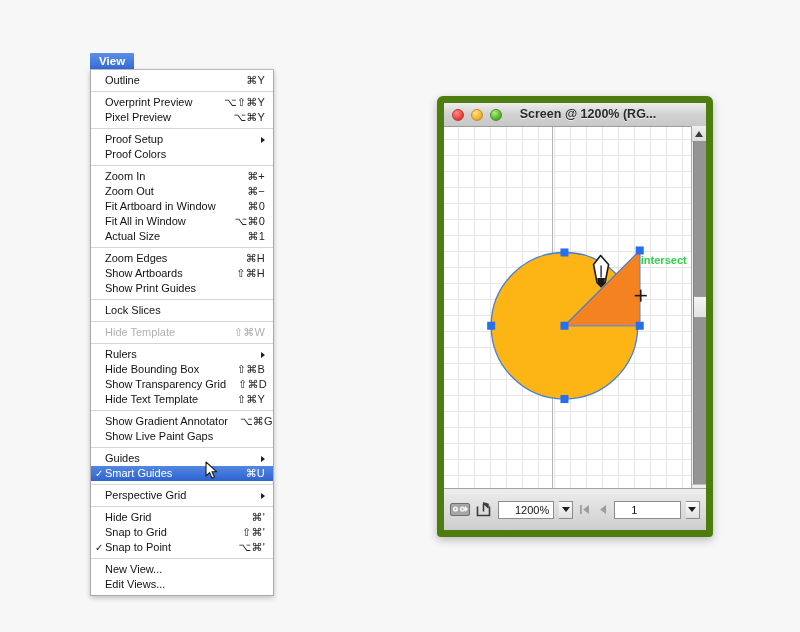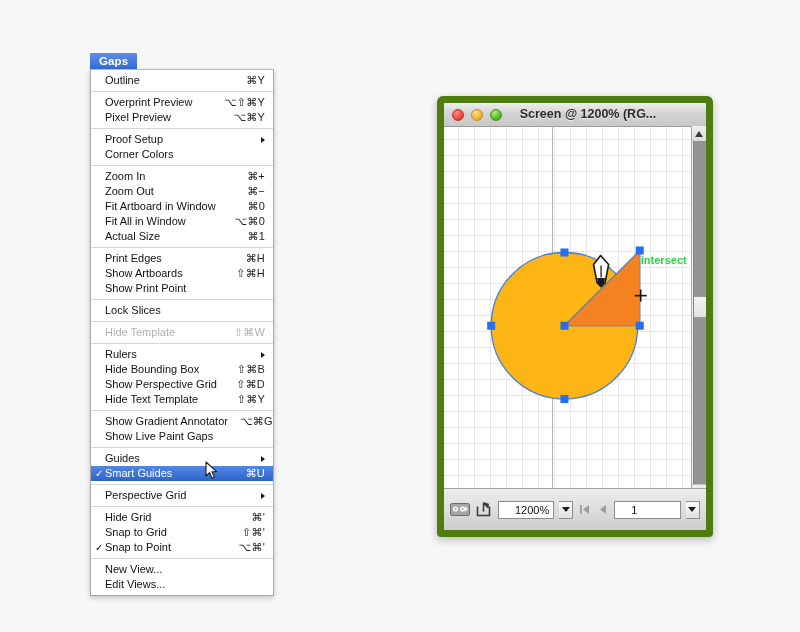--- a/index.html
+++ b/index.html
@@ -264,42 +264,42 @@
     display: flex; align-items: center; justify-content: center;
     color: #9d9d9d;
   }
 </style>
 </head>
 <body>
 
 <div id="root">
 
   <div id="menu-wrap">
-    <div id="menu-title">Gaps</div>
+    <div id="menu-title">View</div>
     <div id="menu-panel">
         <div class="mi">
           <span class="lbl">Outline</span>
           <span class="key">⌘Y</span>
         </div>
         <div class="msep"></div>
         <div class="mi">
           <span class="lbl">Overprint Preview</span>
           <span class="key">⌥⇧⌘Y</span>
         </div>
         <div class="mi">
           <span class="lbl">Pixel Preview</span>
           <span class="key">⌥⌘Y</span>
         </div>
         <div class="msep"></div>
         <div class="mi">
           <span class="lbl">Proof Setup</span>
           <span class="arrow"></span>
         </div>
         <div class="mi">
-          <span class="lbl">Corner Colors</span>
+          <span class="lbl">Proof Colors</span>
           <span class="key"></span>
         </div>
         <div class="msep"></div>
         <div class="mi">
           <span class="lbl">Zoom In</span>
           <span class="key">⌘+</span>
         </div>
         <div class="mi">
           <span class="lbl">Zoom Out</span>
           <span class="key">⌘−</span>
@@ -311,29 +311,29 @@
         <div class="mi">
           <span class="lbl">Fit All in Window</span>
           <span class="key">⌥⌘0</span>
         </div>
         <div class="mi">
           <span class="lbl">Actual Size</span>
           <span class="key">⌘1</span>
         </div>
         <div class="msep"></div>
         <div class="mi">
-          <span class="lbl">Print Edges</span>
+          <span class="lbl">Zoom Edges</span>
           <span class="key">⌘H</span>
         </div>
         <div class="mi">
           <span class="lbl">Show Artboards</span>
           <span class="key">⇧⌘H</span>
         </div>
         <div class="mi">
-          <span class="lbl">Show Print Point</span>
+          <span class="lbl">Show Print Guides</span>
           <span class="key"></span>
         </div>
         <div class="msep"></div>
         <div class="mi">
           <span class="lbl">Lock Slices</span>
           <span class="key"></span>
         </div>
         <div class="msep"></div>
         <div class="mi disabled">
           <span class="lbl">Hide Template</span>
@@ -342,21 +342,21 @@
         <div class="msep"></div>
         <div class="mi">
           <span class="lbl">Rulers</span>
           <span class="arrow"></span>
         </div>
         <div class="mi">
           <span class="lbl">Hide Bounding Box</span>
           <span class="key">⇧⌘B</span>
         </div>
         <div class="mi">
-          <span class="lbl">Show Perspective Grid</span>
+          <span class="lbl">Show Transparency Grid</span>
           <span class="key">⇧⌘D</span>
         </div>
         <div class="mi">
           <span class="lbl">Hide Text Template</span>
           <span class="key">⇧⌘Y</span>
         </div>
         <div class="msep"></div>
         <div class="mi">
           <span class="lbl">Show Gradient Annotator</span>
           <span class="key">⌥⌘G</span>

